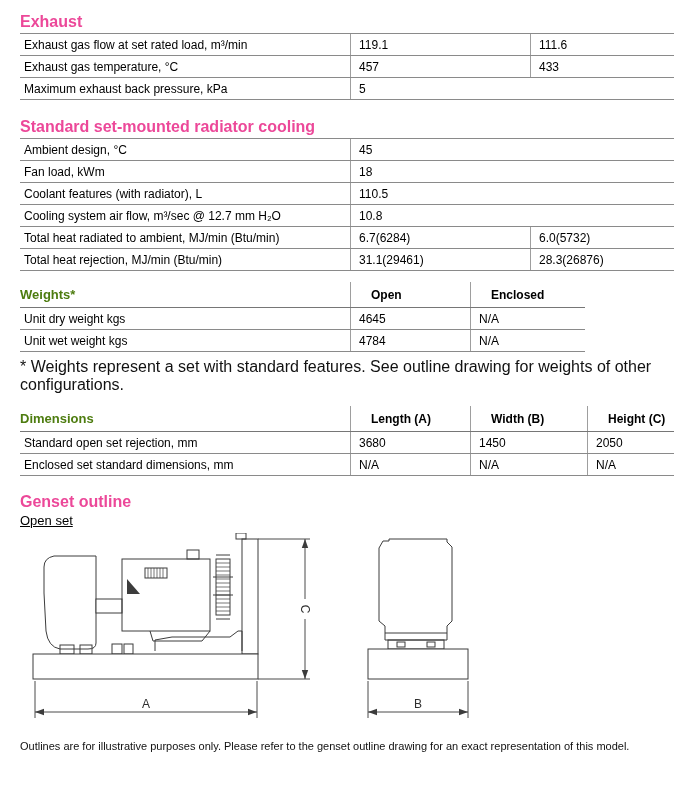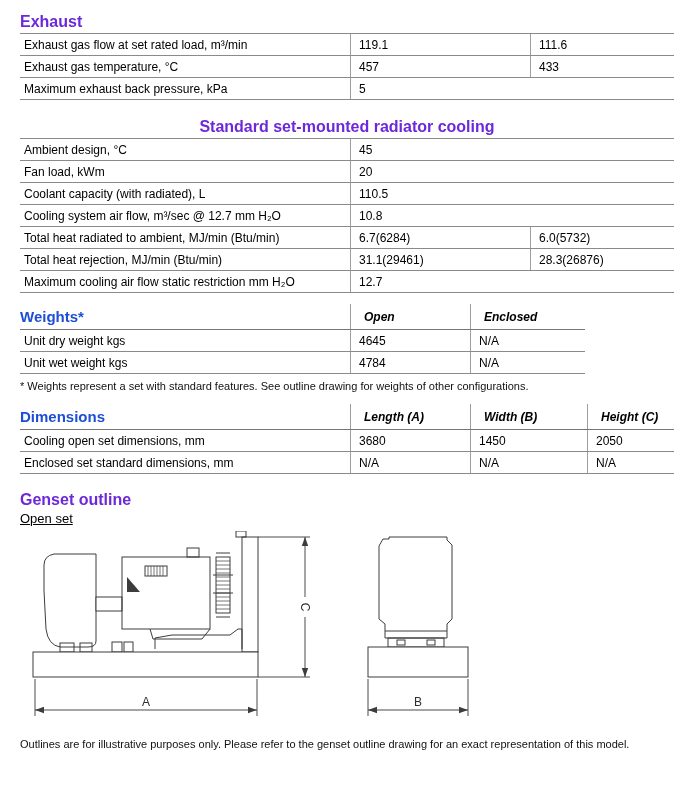--- a/index.html
+++ b/index.html
@@ -2,43 +2,43 @@
 <html><head>
 <meta charset="utf-8">
 <style>
   * { margin:0; padding:0; box-sizing:border-box; }
   html,body { background:#fff; }
   .page {
     width:682px; height:800px; background:#fff; overflow:hidden;
     font-family:"Liberation Sans", sans-serif; color:#000;
     padding:12px 8px 0 20px; position:relative;
   }
-  .sec-title { font-size:16px; font-weight:bold; color:#6d28d9; line-height:20px; }
-  .mt-cool { margin-top:17px;text-align:center; }
+  .sec-title { font-size:16px; font-weight:bold; color:#ec4899; line-height:20px; }
+  .mt-cool { margin-top:17px; }
   .mt-wt   { margin-top:11px; }
   .mt-dim  { margin-top:12px; }
   .mt-out  { margin-top:16px; }
 
   .tbl { width:654px; }
   .tbl.narrow { width:565px; }
   .tbl-top { border-top:1px solid #8a8a8a; margin-top:1px; }
 
   .row { display:flex; height:22px; border-bottom:1px solid #8a8a8a; font-size:12px; align-items:stretch; }
   .hdr { display:flex; height:26px; border-bottom:1px solid #767676; align-items:stretch; }
   .cell { display:flex; align-items:center; }
   .lbl  { width:330px; padding-left:4px; }
   .val  { border-left:1px solid #9e9e9e; padding-left:8px; }
   .w180 { width:180px; }
   .w120 { width:120px; }
   .w117 { width:117px; }
   .grow { flex:1; }
-  .hdr-title { width:330px; font-size:15px; font-weight:bold; color:#1d4ed8; display:flex; align-items:center; }
-  .hdr-col { font-weight:bold; font-size:12px; border-left:1px solid #9e9e9e; padding-left:13px; display:flex; align-items:center;font-style:italic; }
-
-  .footnote { font-size:11px; margin-top:6px; color:#111; }
+  .hdr-title { width:330px; font-size:13px; font-weight:bold; color:#4d7c0f; display:flex; align-items:center; }
+  .hdr-col { font-weight:bold; font-size:12px; border-left:1px solid #9e9e9e; padding-left:20px; display:flex; align-items:center; }
+
+  .footnote { font-size:16px; margin-top:6px; color:#111; }
   .open-set { font-size:13px; margin-top:1px; text-decoration:underline; }
   .drawing  { margin-top:5px; display:block; }
   .footer   { font-size:11px; margin-top:2px; color:#111; }
 
   svg .ln   { stroke:#3c3c3c; stroke-width:1; fill:none; }
   svg .fillw{ fill:#fff; }
   svg .dim  { stroke:#4a4a4a; stroke-width:1; fill:none; }
   svg .arr  { fill:#3c3c3c; stroke:none; }
   svg .hatch{ stroke:#3c3c3c; stroke-width:0.7; }
   svg text  { font-family:"Liberation Sans", sans-serif; font-size:12px; fill:#2e2e2e; }
@@ -67,43 +67,39 @@
   </div>
 
   <div class="sec-title mt-cool">Standard set-mounted radiator cooling</div>
   <div class="tbl tbl-top">
     <div class="row">
       <div class="cell lbl">Ambient design, °C</div>
       <div class="cell val grow">45</div>
     </div>
     <div class="row">
       <div class="cell lbl">Fan load, kWm</div>
-      <div class="cell val grow">20</div>
-    </div>
-    <div class="row">
-      <div class="cell lbl">Coolant capacity (with radiated), L</div>
+      <div class="cell val grow">18</div>
+    </div>
+    <div class="row">
+      <div class="cell lbl">Coolant features (with radiator), L</div>
       <div class="cell val grow">110.5</div>
     </div>
     <div class="row">
       <div class="cell lbl">Cooling system air flow, m³/sec @ 12.7 mm H₂O</div>
       <div class="cell val grow">10.8</div>
     </div>
     <div class="row">
       <div class="cell lbl">Total heat radiated to ambient, MJ/min (Btu/min)</div>
       <div class="cell val w180">6.7(6284)</div>
       <div class="cell val grow">6.0(5732)</div>
     </div>
     <div class="row">
       <div class="cell lbl">Total heat rejection, MJ/min (Btu/min)</div>
       <div class="cell val w180">31.1(29461)</div>
       <div class="cell val grow">28.3(26876)</div>
-    </div>
-    <div class="row">
-      <div class="cell lbl">Maximum cooling air flow static restriction mm H₂O</div>
-      <div class="cell val grow">12.7</div>
     </div>
   </div>
 
   <div class="tbl narrow mt-wt">
     <div class="hdr">
       <div class="hdr-title">Weights*</div>
       <div class="hdr-col w120">Open</div>
       <div class="hdr-col grow">Enclosed</div>
     </div>
     <div class="row">
@@ -120,21 +116,21 @@
   <div class="footnote">* Weights represent a set with standard features. See outline drawing for weights of other configurations.</div>
 
   <div class="tbl mt-dim">
     <div class="hdr">
       <div class="hdr-title">Dimensions</div>
       <div class="hdr-col w120">Length (A)</div>
       <div class="hdr-col w117">Width (B)</div>
       <div class="hdr-col grow">Height (C)</div>
     </div>
     <div class="row">
-      <div class="cell lbl">Cooling open set dimensions, mm</div>
+      <div class="cell lbl">Standard open set rejection, mm</div>
       <div class="cell val w120">3680</div>
       <div class="cell val w117">1450</div>
       <div class="cell val grow">2050</div>
     </div>
     <div class="row">
       <div class="cell lbl">Enclosed set standard dimensions, mm</div>
       <div class="cell val w120">N/A</div>
       <div class="cell val w117">N/A</div>
       <div class="cell val grow">N/A</div>
     </div>

